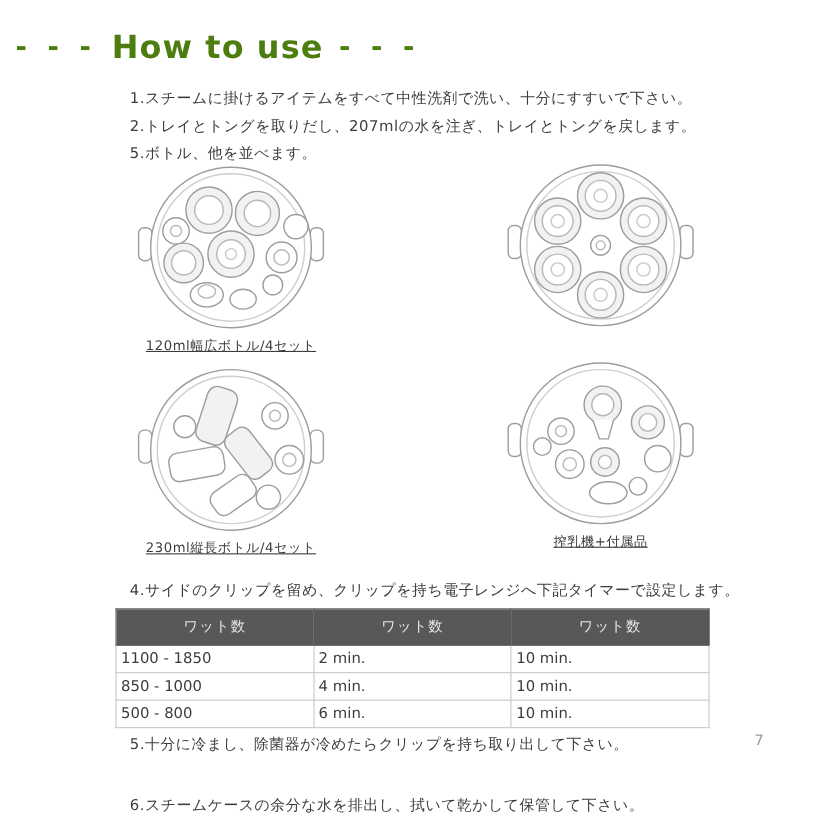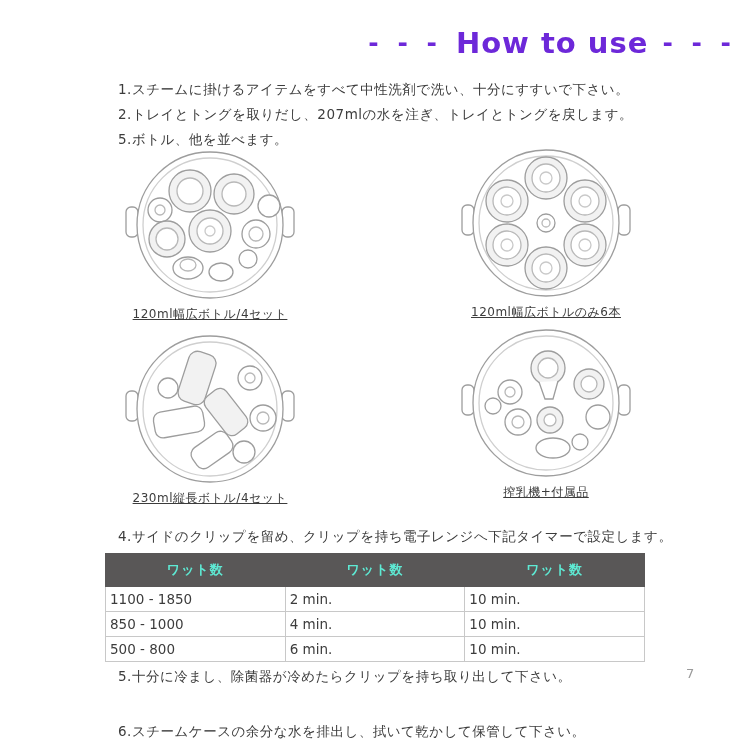--- a/index.html
+++ b/index.html
@@ -4,22 +4,22 @@
 <style>
   html,body{margin:0;padding:0;}
   body{
     width:750px;height:750px;background:#ffffff;position:relative;overflow:hidden;
     font-family:"DejaVu Sans","Liberation Sans",sans-serif;color:#3a3a3a;
   }
   .page{position:absolute;inset:0;}
 
   
   .title{
-    position:absolute;top:26px;left:0;width:100%;text-align:right;
-    font-size:29px;font-weight:bold;color:#6d28d9;white-space:nowrap;
+    position:absolute;top:26px;left:0;width:100%;text-align:left;
+    font-size:29px;font-weight:bold;color:#4d7c0f;white-space:nowrap;
   }
   .title .dash{letter-spacing:5px;font-size:25px;vertical-align:2px;margin:0 14px;}
   .title .title-text{letter-spacing:1px;}
 
   
   .step{position:absolute;left:118px;font-size:13.5px;color:#3c3c3c;letter-spacing:0.5px;white-space:nowrap;}
   .step-1{top:81px;}
   .step-2{top:106px;}
   .step-3{top:131px;}
   .step-4{top:528px;}
@@ -35,21 +35,21 @@
   .fig-2{left:436px;top:144px;}
   .fig-3{left:100px;top:330px;}
   .fig-4{left:436px;top:324px;}
 
   
   table.timer-table{
     position:absolute;left:105px;top:553px;width:540px;
     border-collapse:collapse;table-layout:fixed;
   }
   table.timer-table th{
-    background:#595757;color:#5eead4;font-size:13px;font-weight:bold;
+    background:#595757;color:#e5e5e5;font-size:13px;font-weight:normal;
     text-align:center;padding:7px 4px;letter-spacing:1px;border:1px solid #595757;
   }
   table.timer-table td{
     font-size:13.5px;color:#3c3c3c;text-align:left;padding:4px;
     border:1px solid #c8c8c8;background:#ffffff;
   }
 
   .page-number{position:absolute;left:686px;top:666px;font-size:13px;color:#9a9a9a;}
 </style>
 </head>
@@ -117,21 +117,20 @@
         <circle cx="49" cy="101" r="21" fill="#f2f2f2"></circle>
           <circle cx="49" cy="101" r="14" fill="#ffffff" stroke="#b8b8b8"></circle>
           <circle cx="49" cy="101" r="6" stroke="#c9c9c9"></circle>
         <circle cx="49" cy="57" r="21" fill="#f2f2f2"></circle>
           <circle cx="49" cy="57" r="14" fill="#ffffff" stroke="#b8b8b8"></circle>
           <circle cx="49" cy="57" r="6" stroke="#c9c9c9"></circle>
         <circle cx="88" cy="79" r="9" fill="#ffffff"></circle>
         <circle cx="88" cy="79" r="4" stroke="#b8b8b8"></circle>
       </g>
     </svg>
-    <div class="caption">120ml幅広ボトルのみ6本</div>
   </div>
 
   <div class="fig fig-3">
     <svg viewBox="0 0 176 158" width="176" height="158">
       <g stroke="#9d9d9d" fill="none" stroke-width="1.3">
         <rect x="4" y="61" width="12" height="30" rx="5" fill="#ffffff"></rect>
         <rect x="160" y="61" width="12" height="30" rx="5" fill="#ffffff"></rect>
         <circle cx="88" cy="79" r="73" fill="#ffffff"></circle>
         <circle cx="88" cy="79" r="67" stroke="#cfcfcf"></circle>
         <g transform="rotate(18 75 48)">

